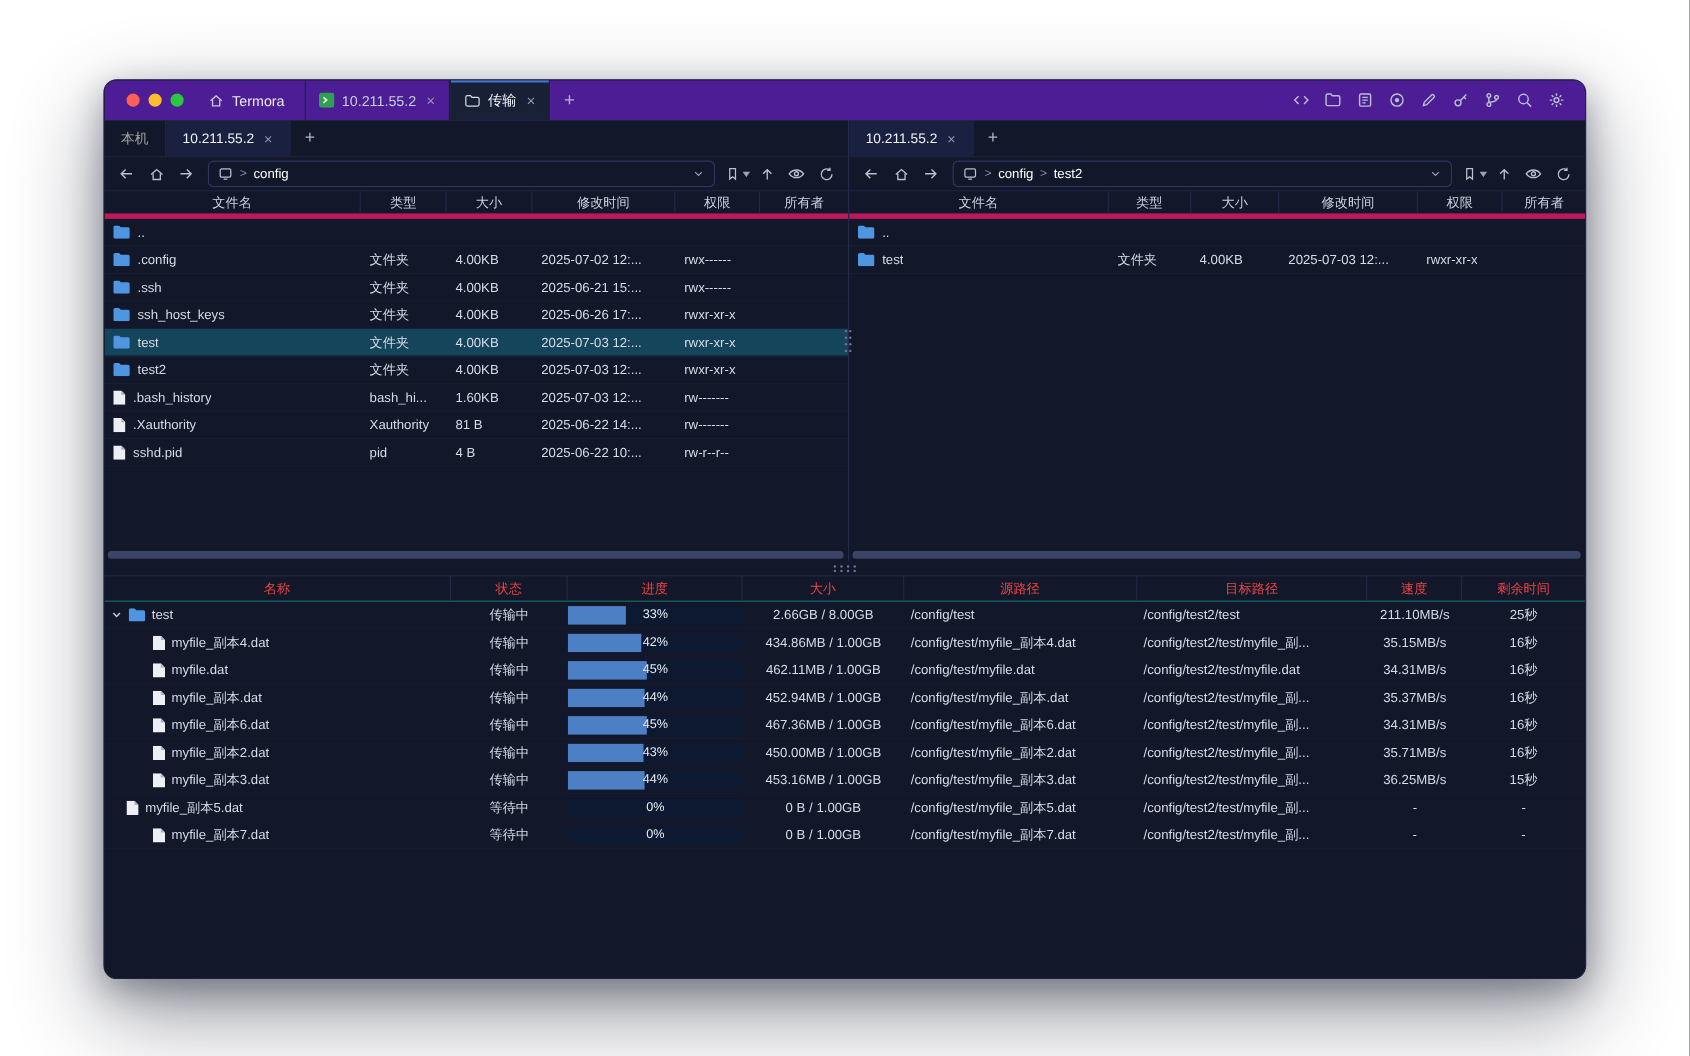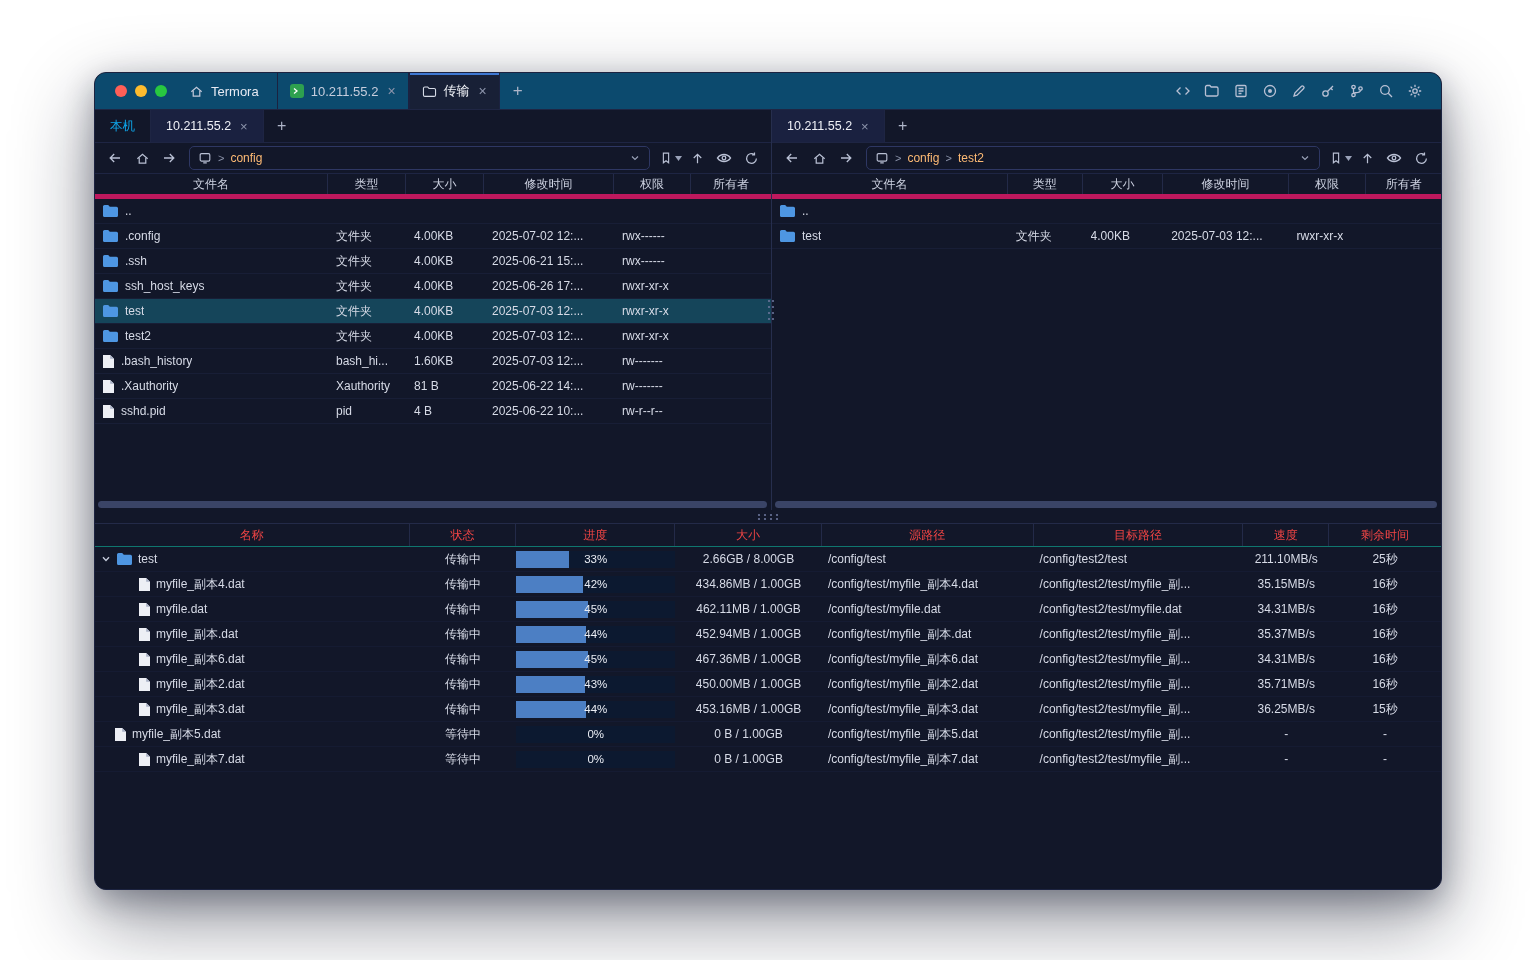--- a/index.html
+++ b/index.html
@@ -3,49 +3,49 @@
 <meta charset="utf-8">
 <style>
   *{margin:0;padding:0;box-sizing:border-box}
   html,body{width:100%;height:100%}
   body{background:#ffffff;font-family:"Liberation Sans","DejaVu Sans",sans-serif;-webkit-font-smoothing:antialiased}
   .window{width:1348px;height:818px;margin:72px auto 0;background:#121729;border-radius:12px;overflow:hidden;
     color:#d7dbe7;font-size:12px;display:flex;flex-direction:column;
     box-shadow:0 30px 80px rgba(10,15,35,.45),0 10px 30px rgba(10,15,35,.3);border:1px solid #1c2340}
 
   
-  .titlebar{flex:0 0 37px;display:flex;align-items:stretch;background:#0c4a6e;border-bottom:1px solid #1f2644}
+  .titlebar{flex:0 0 37px;display:flex;align-items:stretch;background:#4c1d95;border-bottom:1px solid #1f2644}
   .traffic{display:flex;align-items:center;gap:8px;padding:0 14px 0 20px}
   .tl{width:12px;height:12px;border-radius:50%;display:inline-block}
   .t-red{background:#ff5f57}.t-yellow{background:#febc2e}.t-green{background:#28c840}
   .brand{display:flex;align-items:center;gap:7px;padding:0 18px 0 8px;font-size:13px;color:#e7eaf3}
   .mtab{display:flex;align-items:center;gap:7px;padding:0 12px;font-size:13px;color:#c7cddd;border-left:1px solid #1b2240;border-right:1px solid #1b2240;cursor:default}
   .mtab.active{background:#182036;color:#f2f4f9;box-shadow:inset 0 2px 0 #3e78d2}
   .xbtn{color:#8d95ac;font-size:14px;line-height:1;margin-left:2px}
   .addbtn{width:36px;display:flex;align-items:center;justify-content:center;font-size:17px;color:#aeb5c8}
   .tb-actions{margin-left:auto;display:flex;align-items:center;gap:5px;padding-right:14px}
   .abtn,.navbtn{background:none;border:0;width:24px;height:24px;display:flex;align-items:center;justify-content:center;border-radius:5px;color:inherit}
   svg{display:block}
 
   
   .sftp{flex:0 0 400px;display:flex;min-height:0}
   .pane{display:flex;flex-direction:column;min-width:0;position:relative}
   .pane-left{width:676px}
   .pane-right{flex:1}
   .vsplit{width:1px;background:#262e4d;position:relative}
   .vgrip{position:absolute;left:-4px;top:188px}
   .ptabs{flex:0 0 33px;display:flex;align-items:stretch;border-bottom:1px solid #1e2543}
-  .ptab{display:flex;align-items:center;gap:7px;padding:0 15px;color:#0ea5e9;font-size:12.5px;border-right:1px solid #1e2543;cursor:default}
+  .ptab{display:flex;align-items:center;gap:7px;padding:0 15px;color:#a3a3a3;font-size:12.5px;border-right:1px solid #1e2543;cursor:default}
   .ptab.active{background:#1a2140;color:#eef0f6}
   .ptab .xbtn{font-size:13px}
   .ptab-add{width:36px;display:flex;align-items:center;justify-content:center;color:#aeb5c8;font-size:16px}
   .toolbar{flex:0 0 31px;display:flex;align-items:center;gap:3px;padding:0 8px;border-bottom:1px solid #1e2543}
   .crumb{flex:1;height:24px;margin:0 5px;border:1px solid #2e3763;border-radius:5px;display:flex;align-items:center;gap:6px;padding:0 8px;min-width:0}
   .crumb .spacer{flex:1}
-  .seg{color:#fdba74}
+  .seg{color:#ffffff}
   .sep{color:#8d95ac;font-size:11px}
   .bmwrap{display:flex;align-items:center;gap:2px}
 
   
   .ftable{flex:1;display:flex;flex-direction:column;min-height:0}
   .fhead{display:flex;flex:0 0 25px;border-bottom:5px solid #be185d;color:#ccd1e0}
   .fhc{display:flex;align-items:center;justify-content:center;border-right:1px solid #232a48;overflow:hidden;white-space:nowrap}
   .fhc:last-child{border-right:0}
   .fbody{flex:1;overflow:hidden}
   .frow{display:flex;height:25px;align-items:center;border-bottom:1px solid #181e36;cursor:default}

